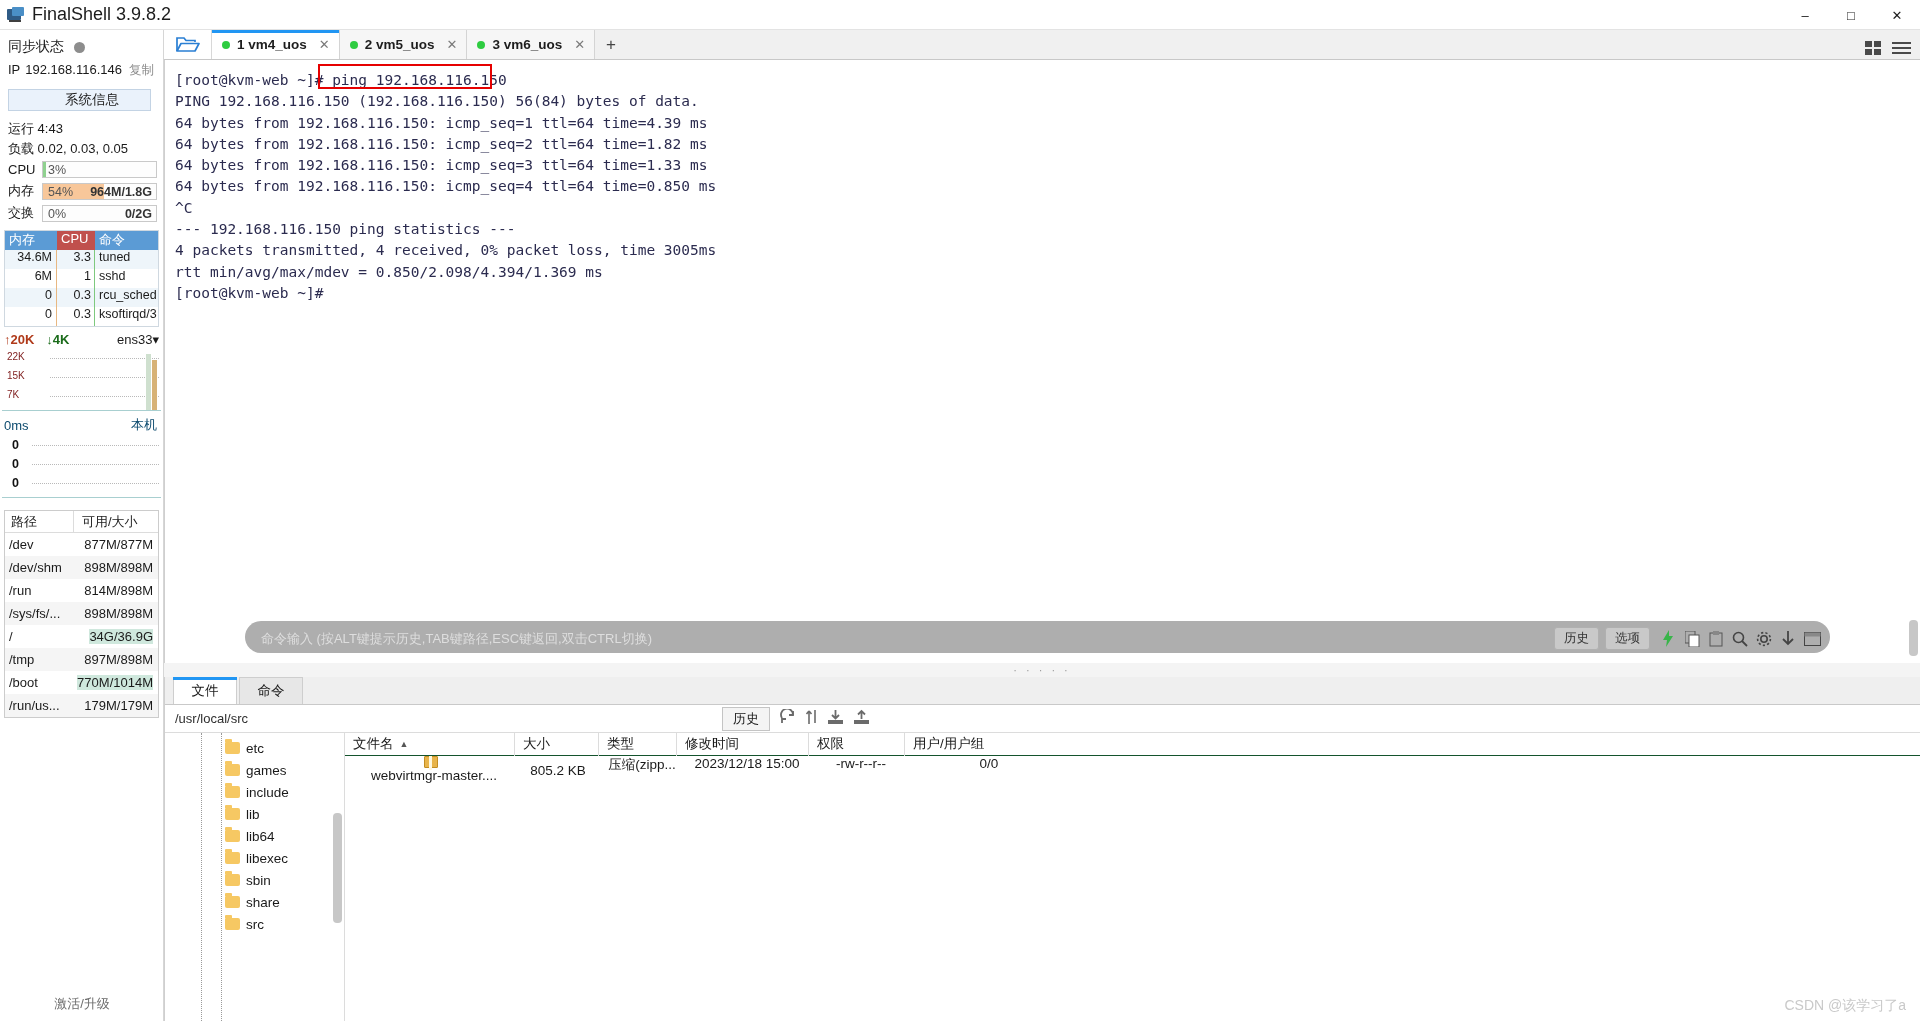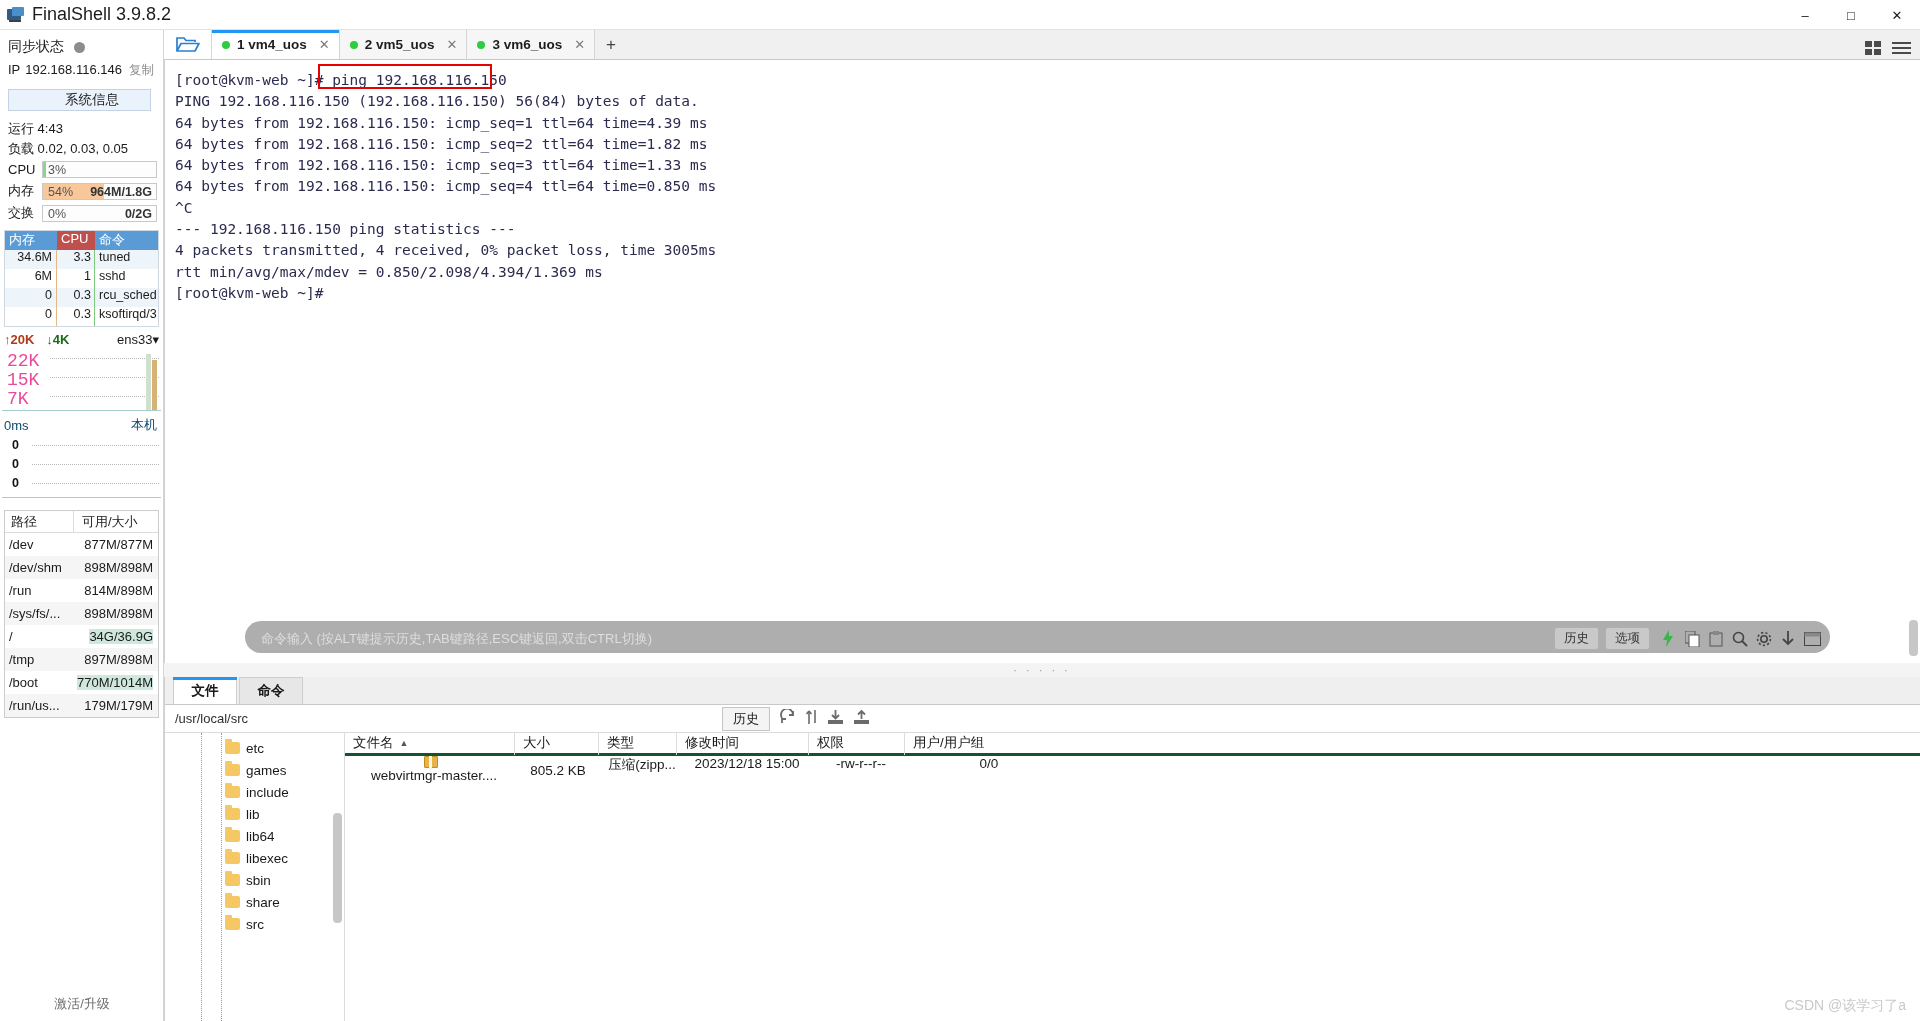--- a/index.html
+++ b/index.html
@@ -89,21 +89,21 @@
   .proc-row .c0 { width: 52px; text-align: right; padding-right: 4px; border-right: 1px solid #e8b882; }
   .proc-row .c1 { width: 38px; text-align: right; padding-right: 3px; border-right: 1px solid #7ec97e; }
   .proc-row .c2 { flex: 1; padding-left: 4px; overflow: hidden; white-space: nowrap; }
 
   
   .net-hdr { display: flex; align-items: center; padding: 5px 4px 2px 4px; font-size: 13px; }
   .net-up { color: #b03a1a; font-weight: bold; }
   .net-dn { color: #1a6b1a; font-weight: bold; margin-left: 12px; }
   .net-if { margin-left: auto; margin-right: 0; color: #1a1a1a; }
   .graph-box { position: relative; height: 62px; margin: 0 2px; border-bottom: 1px solid #a8cfd0; }
-  .graph-box .ylab { position: absolute; left: 5px; font-size: 18px; color: #ec4899; font-family: Liberation Mono, monospace; }
+  .graph-box .ylab { position: absolute; left: 5px; font-size: 10px; color: #7f1d1d; }
   .graph-box .dotline {
     position: absolute; left: 48px; right: 2px; height: 0;
     border-top: 1px dotted #b9b9b9;
   }
   .bar { position: absolute; bottom: 0; width: 5px; }
 
   .ping-hdr { display: flex; align-items: center; padding: 5px 4px 2px 4px; font-size: 13px; color: #0c4a6e; }
   .ping-host { margin-left: auto; margin-right: 2px; }
   .graph-box2 { position: relative; height: 62px; margin: 0 2px; border-bottom: 1px solid #a8cfd0; }
   .graph-box2 .ylab { position: absolute; left: 10px; font-size: 12.5px; color: #111; font-weight: bold;}
@@ -175,21 +175,21 @@
 
   
   #splitter { height: 14px; background: #f4f4f4; display: flex; align-items: center; justify-content: center; color: #9a9a9a; font-size: 11px; letter-spacing: 3px; cursor: row-resize;}
 
   
   #bottom { flex: 1; display: flex; flex-direction: column; background: #ffffff; border-left: 1px solid #cfcfcf;}
   #btabs { height: 28px; display: flex; align-items: flex-end; background: #efefef; border-bottom: 1px solid #c9c9c9; padding-left: 8px;}
   .btab {
     height: 27px; min-width: 64px; display: flex; align-items: center; justify-content: center;
     background: #e7e7e7; border: 1px solid #cecece; border-bottom: none; margin-right: 2px;
-    font-size: 13.5px; cursor: pointer; position: relative; font-weight: bold;
+    font-size: 13.5px; cursor: pointer; position: relative;
   }
   .btab.active { background: #ffffff; }
   .btab.active::before { content: ""; position: absolute; left: -1px; right: -1px; top: -1px; height: 3px; background: #2196f3; }
   #pathbar { height: 28px; display: flex; align-items: center; border-bottom: 1px solid #dcdcdc; }
   #pathtext { padding-left: 10px; font-size: 13px; color: #2e2e2e; }
   #pathtools { margin-left: auto; display: flex; align-items: center; gap: 9px; padding-right: 1050px;}
   .fbtn { background: #f4f4f4; border: 1px solid #c4c4c4; font-size: 13px; padding: 2px 10px; cursor: pointer; }
 
   #filearea { flex: 1; display: flex; }
   #tree { width: 180px; flex: none; border-right: 1px solid #dcdcdc; position: relative; overflow: hidden; padding-top: 4px;}
@@ -199,21 +199,21 @@
     position: relative;
   }
   .folder::before {
     content: ""; position: absolute; left: 0; top: -3px; width: 7px; height: 3px; background: #f6c863; border-radius: 1px 1px 0 0;
   }
   #tree-scroll { position: absolute; right: 2px; top: 80px; width: 9px; height: 110px; background: #c7c7c7; border-radius: 4px; }
   #tree-vline { position: absolute; left: 36px; top: 0; bottom: 0; width: 1px; border-left: 1px dotted #9a9a9a; }
   #tree-vline2 { position: absolute; left: 56px; top: 0; bottom: 0; width: 1px; border-left: 1px dotted #9a9a9a; }
 
   #filelist { flex: 1; }
-  #fl-head { display: flex; height: 23px; align-items: center; font-size: 13.5px; border-bottom: 3px solid #14532d; }
+  #fl-head { display: flex; height: 23px; align-items: center; font-size: 13.5px; border-bottom: 1px solid #14532d; }
   #fl-head .col { height: 23px; display: flex; align-items: center; padding-left: 8px; border-right: 1px solid #dcdcdc; }
   .frow { display: flex; height: 22px; align-items: center; font-size: 13.5px; }
   .frow .col { height: 22px; display: flex; align-items: center; padding-left: 8px; flex-direction: column; }
   .zipicon { width: 14px; height: 12px; background: #e8b44a; border: 1px solid #c28d22; margin-right: 6px; flex: none; position: relative; border-radius: 1px;}
   .zipicon::after { content:""; position: absolute; left: 4px; top: -1px; width: 3px; height: 14px; background: #fff8e0; }
   .sort-arrow { margin-left: 6px; font-size: 9px; color: #555; }
 
   
   #term-scroll { position: absolute; right: 2px; top: 560px; width: 9px; height: 36px; background: #c7c7c7; border-radius: 4px; }
 

